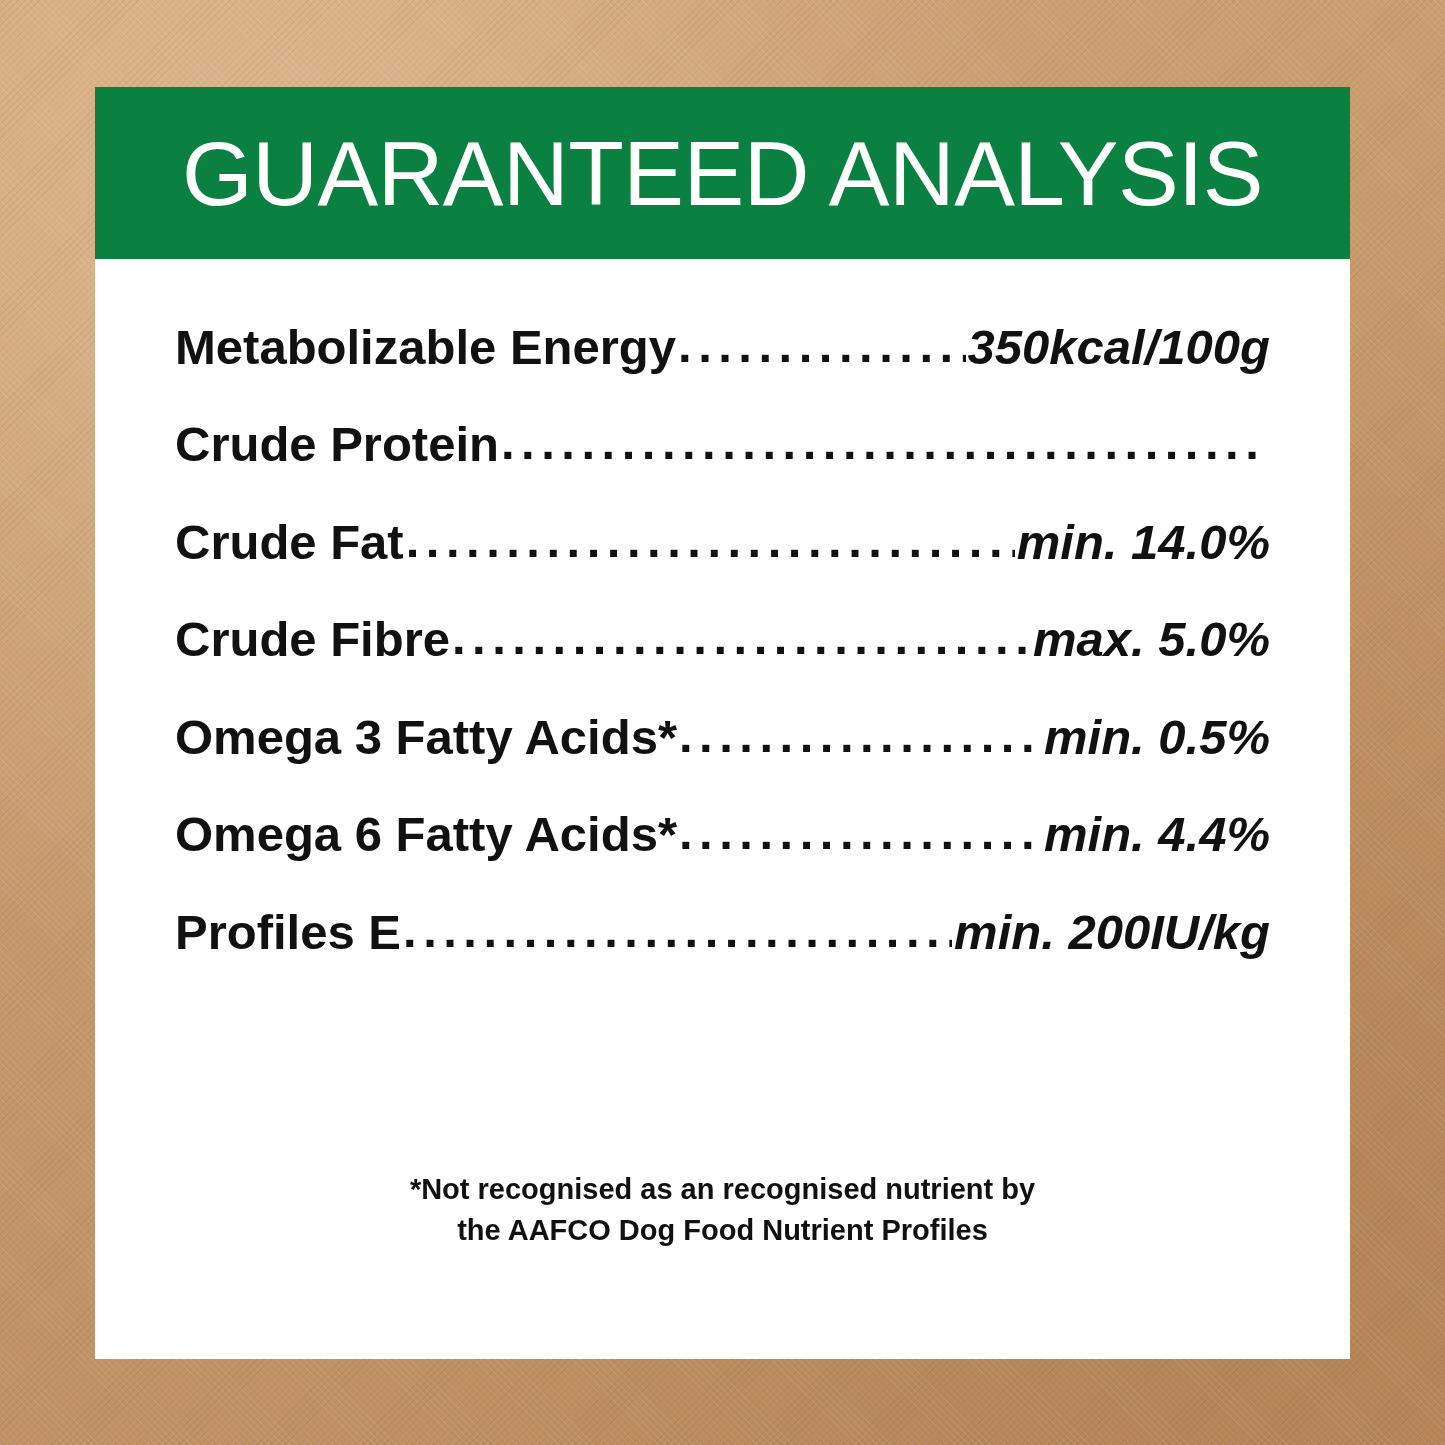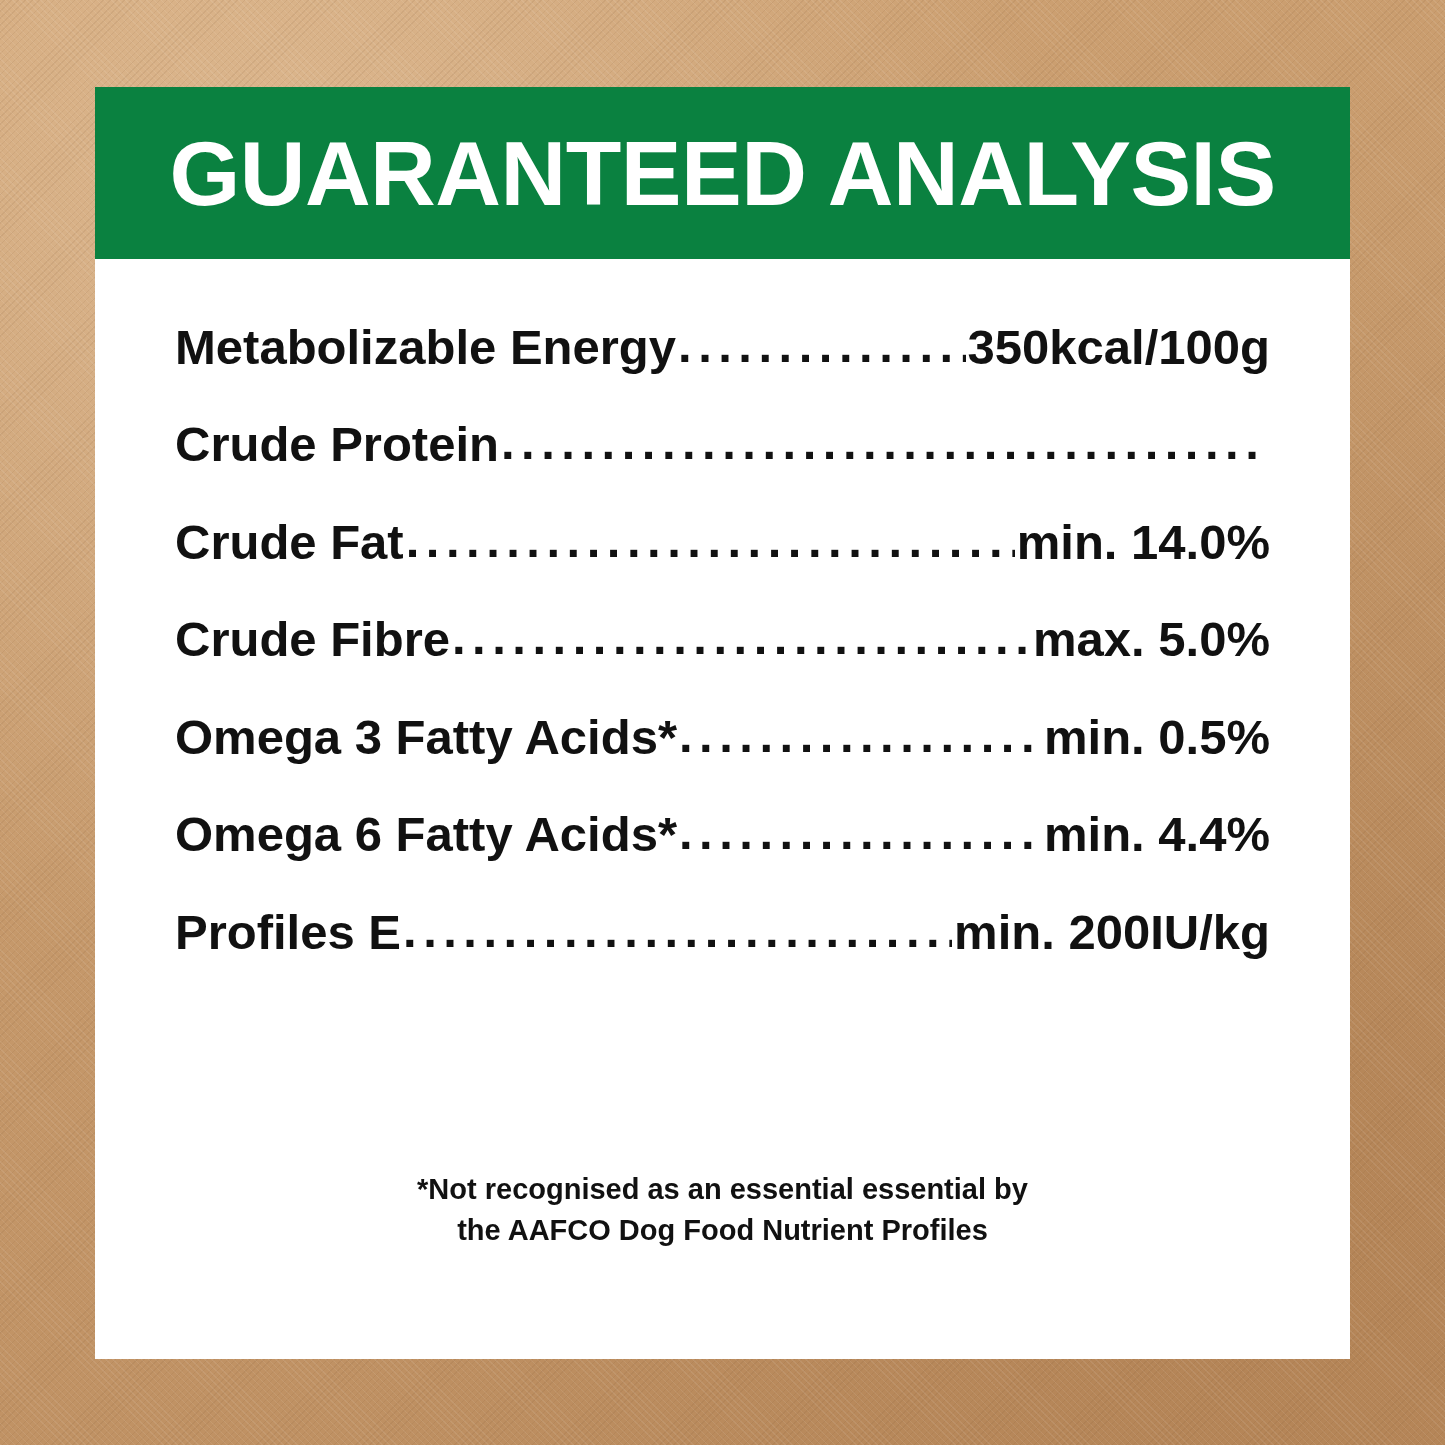--- a/index.html
+++ b/index.html
@@ -41,21 +41,21 @@
     height: 172px;
     background: #0a8140;
     display: flex;
     align-items: center;
     justify-content: center;
     overflow: hidden;
   }
   #header-title {
     color: #ffffff;
     font-size: 91px;
-    font-weight: bold;
+    font-weight: normal;
     letter-spacing: -0.5px;
     line-height: 1;
     white-space: nowrap;
   }
 
   #rows {
     padding: 63px 80px 0 80px;
   }
 
   .row {
@@ -81,21 +81,21 @@
     font-weight: bold;
     color: #111111;
     letter-spacing: 6.5px;
     transform: translateY(-2px);
   }
   .dots-inner {
     display: block;
     white-space: nowrap;
   }
 
-  .row-value { flex: 0 0 auto; text-align: left; }
+  .row-value { flex: 0 0 auto; text-align: left; font-style: italic; }
 
   #footnote {
     position: absolute;
     left: 0;
     right: 0;
     bottom: 108px;
     text-align: center;
     font-size: 29px;
     font-weight: bold;
     color: #111111;
@@ -166,17 +166,17 @@
       <span class="row-label">Profiles E</span>
       <span class="dots">
           <span class="dots-inner">.......................................................................</span>
         </span>
       <span class="row-value">min. 200IU/kg</span>
     </div>
 
   </div>
 
   <div id="footnote">
-    <div>*Not recognised as an essential essential by</div>
+    <div>*Not recognised as an recognised nutrient by</div>
     <div>the AAFCO Dog Food Nutrient Profiles</div>
   </div>
 
 </div>
 
 </body></html>

